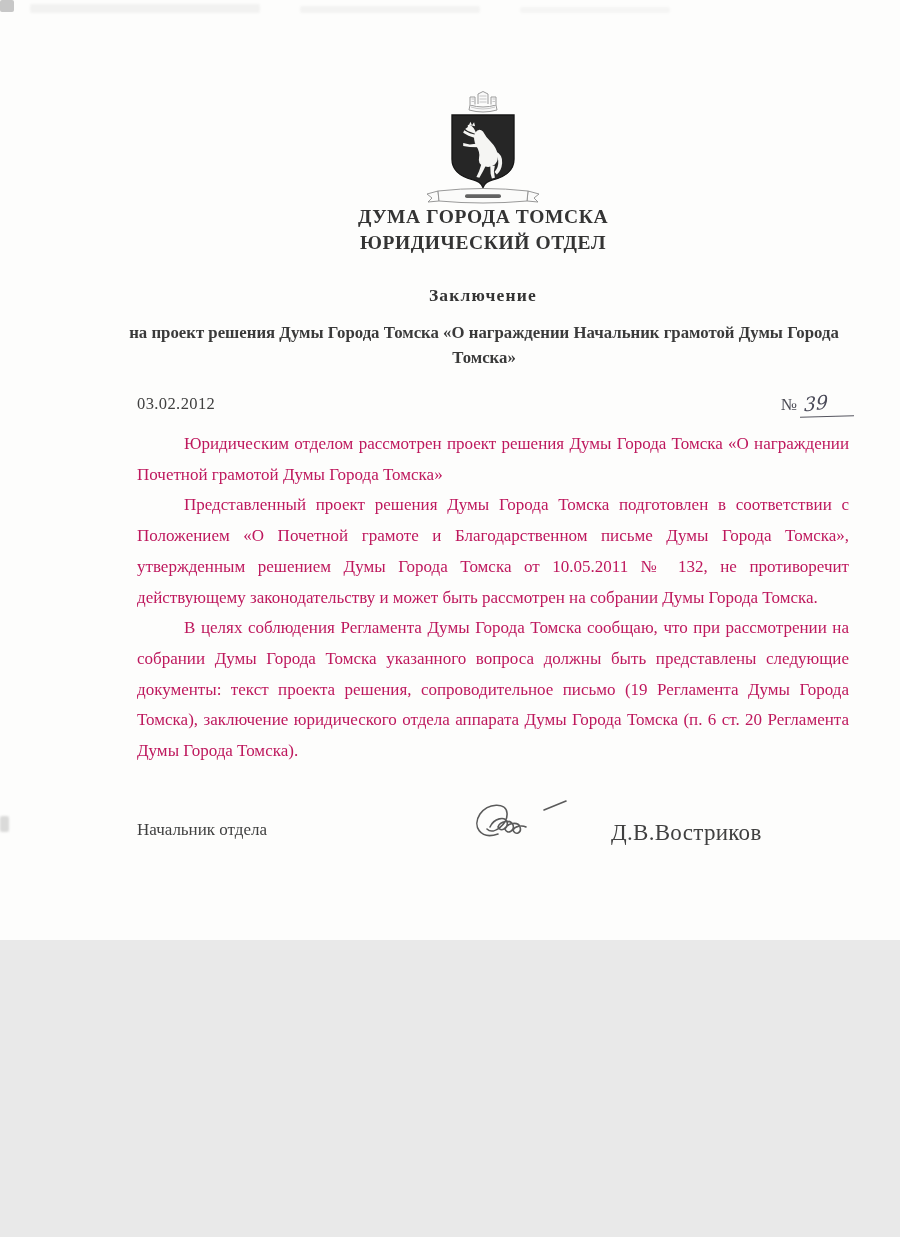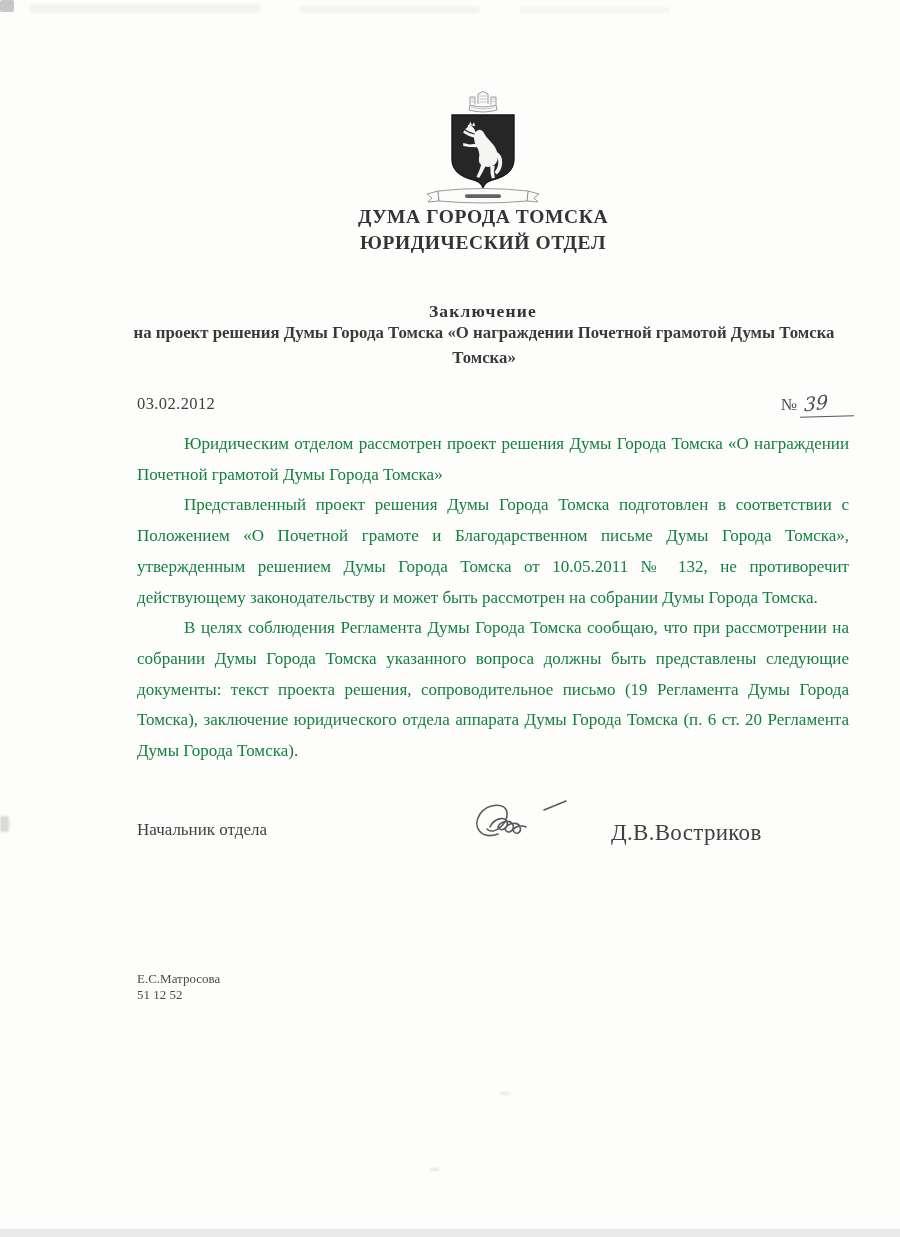--- a/index.html
+++ b/index.html
@@ -4,21 +4,21 @@
 <style>
   * { margin: 0; padding: 0; box-sizing: border-box; }
   html, body { width: 900px; }
   body {
     font-family: "Liberation Serif", serif;
     background: #e9e9e9;
   }
   .page {
     position: relative;
     width: 900px;
-    height: 1229px;
+    height: 940px;
     background: #fdfdfc;
     overflow: hidden;
     color: #3f3f3f;
   }
   
   .artifact { position: absolute; background: rgba(60,60,60,.07); filter: blur(1px); border-radius: 2px; }
   .a1 { left: 30px;  top: 4px;  width: 230px; height: 9px; background: rgba(60,60,60,.06);}
   .a2 { left: 300px; top: 6px;  width: 180px; height: 7px; background: rgba(60,60,60,.05);}
   .a3 { left: 520px; top: 7px;  width: 150px; height: 6px; background: rgba(60,60,60,.04);}
   .a4 { left: 0;     top: 0;    width: 14px;  height: 12px; background: rgba(40,40,40,.25); filter: blur(.5px);}
@@ -39,21 +39,21 @@
 
   .org-line {
     position: absolute; left: 483px; transform: translateX(-50%);
     white-space: nowrap;
     font-weight: bold; font-size: 19.5px; letter-spacing: .6px; color: #343434;
   }
   .org1 { top: 206px; }
   .org2 { top: 232px; }
   .doctype {
     position: absolute; left: 483px; top: 285px; transform: translateX(-50%);
-    font-weight: bold; font-size: 17.5px; letter-spacing: 1.2px; color: #343434; margin-top: 16px;
+    font-weight: bold; font-size: 17.5px; letter-spacing: 1.2px; color: #343434;
   }
   .subject {
     position: absolute; left: 128px; top: 320px; width: 712px;
     text-align: center; font-weight: bold; font-size: 16.8px;
     line-height: 25px; color: #3a3a3a;
   }
   .date {
     position: absolute; left: 137px; top: 394px;
     font-size: 16.5px; color: #404040; letter-spacing: .4px;
   }
@@ -70,21 +70,21 @@
     margin-left: 7px;
   }
   .hand-underline {
     position: absolute; left: 800px; top: 416px; width: 54px; height: 0;
     border-bottom: 1.4px solid #55555f;
     transform: rotate(-1.5deg);
   }
   .body-text {
     position: absolute; left: 137px; top: 429px; width: 712px;
     font-size: 17px; line-height: 30.7px;
-    text-align: justify; color: #15803d;
+    text-align: justify; color: #be185d;
   }
   .body-text p { margin: 0; text-indent: 47px; }
   .sig-position { position: absolute; left: 137px; top: 820px; font-size: 17px; color: #404040; }
   .autograph    { position: absolute; left: 468px; top: 796px; width: 132px; height: 52px; }
   .sig-name     { position: absolute; left: 611px; top: 820px; font-size: 23px; color: #404040; letter-spacing: .3px; }
   .exec-block   { position: absolute; left: 137px; top: 971px; font-size: 13px; line-height: 16px; color: #4a4a4a; }
 </style>
 </head>
 <body>
 
@@ -130,21 +130,21 @@
         <path d="M103 4 L114 7 L109 11 L113 15 L102 14 Z"></path>
         <path d="M13 4 Q58 -1 103 4 L102 14 Q58 18 14 14 Z"></path>
       </g>
       <rect x="40" y="7.2" width="36" height="3.8" rx="1.8" fill="#3c3c3c" opacity=".8"></rect>
     </svg>
   </div>
 
   <div class="org-line org1">ДУМА ГОРОДА ТОМСКА</div>
   <div class="org-line org2">ЮРИДИЧЕСКИЙ ОТДЕЛ</div>
   <div class="doctype">Заключение</div>
-  <div class="subject">на проект решения Думы Города Томска «О награждении Почетной грамотой Думы Томска Томска»</div>
+  <div class="subject">на проект решения Думы Города Томска «О награждении Начальник грамотой Думы Города Томска»</div>
 
   <div class="date">03.02.2012</div>
   <div class="doc-number"><span>№</span><span class="hand">39</span></div>
   <div class="hand-underline"></div>
 
   <div class="body-text">
     <p>Юридическим отделом рассмотрен проект решения Думы Города Томска «О награждении Почетной грамотой Думы Города Томска»</p>
     <p>Представленный проект решения Думы Города Томска подготовлен в соответствии с Положением «О Почетной грамоте и Благодарственном письме Думы Города Томска», утвержденным решением Думы Города Томска от 10.05.2011 № 132, не противоречит действующему законодательству и может быть рассмотрен на собрании Думы Города Томска.</p>
     <p>В целях соблюдения Регламента Думы Города Томска сообщаю, что при рассмотрении на собрании Думы Города Томска указанного вопроса должны быть представлены следующие документы: текст проекта решения, сопроводительное письмо (19 Регламента Думы Города Томска), заключение юридического отдела аппарата Думы Города Томска (п. 6 ст. 20 Регламента Думы Города Томска).</p>
   </div>

